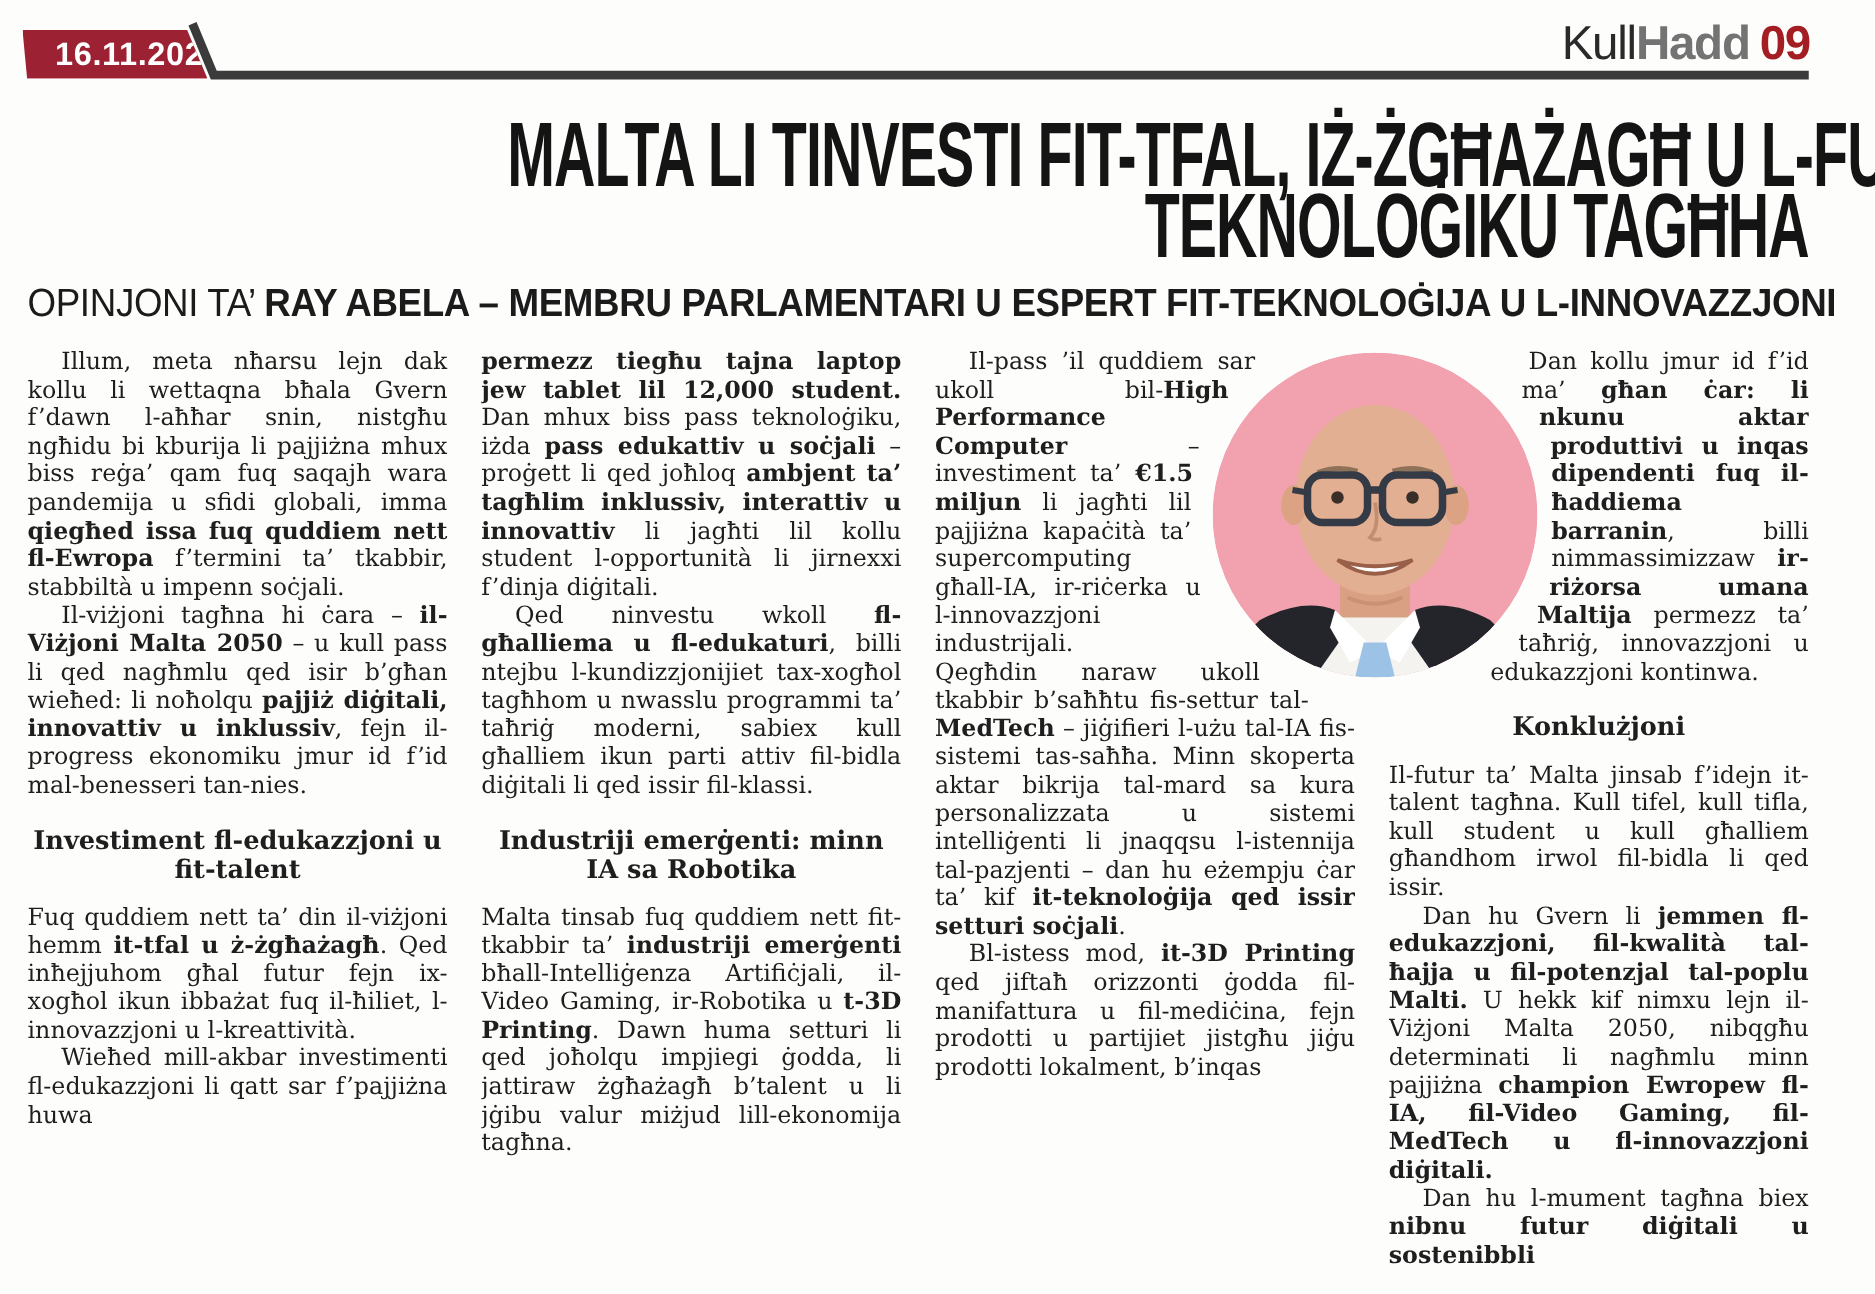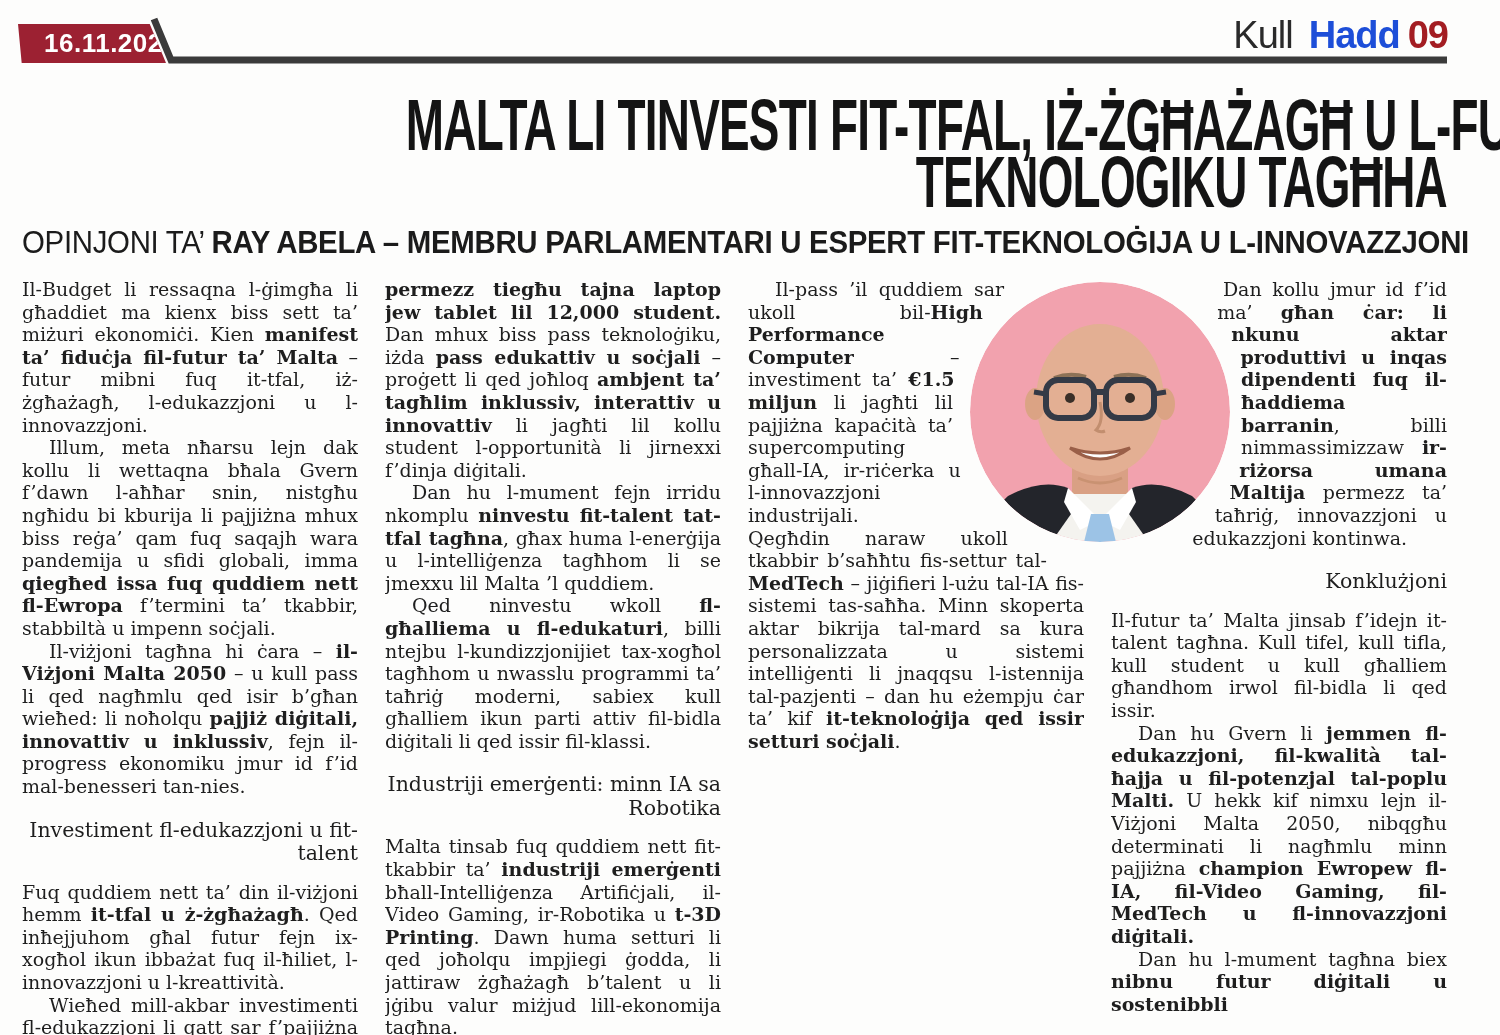--- a/index.html
+++ b/index.html
@@ -9,42 +9,42 @@
   
   .date-box{position:absolute;left:18px;top:24px;width:148px;height:39px;
             background:#9c2132;clip-path:polygon(0 0,89% 0,100% 100%,2.5% 100%);
             color:#fff;font-family:"Liberation Sans",sans-serif;font-weight:700;
             font-size:26px;line-height:39px;padding-left:26px;box-sizing:border-box;
             letter-spacing:0.5px;}
   .rule-svg{position:absolute;left:0;top:0;width:1500px;height:90px;}
   .logo{position:absolute;top:14px;right:52px;font-family:"Liberation Sans",sans-serif;
         font-size:38px;font-weight:700;letter-spacing:-1px;white-space:nowrap;}
   .logo .kull{color:#2a2a2a;font-weight:400;}
-  .logo .hadd{color:#1d4ed8;margin-left:16px;}
+  .logo .hadd{color:#737373;}
   .logo .pageno{color:#a31d22;margin-left:8px;}
 
   
   .headline{position:absolute;left:40px;right:53px;top:96px;text-align:right;
             font-family:"Liberation Sans",sans-serif;font-weight:700;color:#141414;}
   .hl-line{white-space:nowrap;font-size:62px;line-height:57px;
            transform:scale(0.74,1.18);transform-origin:100% 50%;letter-spacing:-1px;}
   .byline{position:absolute;left:22px;top:226px;width:1425px;
           font-family:"Liberation Sans",sans-serif;font-size:30px;color:#1b1b1b;
           white-space:nowrap;transform:scale(0.98,1.05);transform-origin:0 50%;
           letter-spacing:-0.3px;}
   .byline .b{font-weight:700;}
 
   
   .col{position:absolute;top:278px;width:336px;height:757px;overflow:hidden;
        font-size:19px;line-height:22.6px;text-align:justify;}
   .col p{margin:0;}
   .col .indent{text-indent:27px;}
   .col .b{font-weight:700;}
-  .subhead{font-weight:400;font-size:20.5px;line-height:23.5px;margin:21px 0 15px;
-           text-align:right;}
+  .subhead{font-weight:700;font-size:20.5px;line-height:23.5px;margin:21px 0 15px;
+           text-align:center;}
   #col0{left:22px;} #col1{left:385px;} #col2{left:748px;} #col3{left:1111px;}
 
   
   .wrapR{float:right;width:140px;height:272px;
          shape-outside:circle(147px at 156px 134px);}
   .wrapL{float:left;width:130px;height:272px;
          shape-outside:circle(147px at -11px 134px);}
 
   
   .photo{position:absolute;left:970px;top:282px;width:260px;height:260px;
@@ -71,38 +71,37 @@
     <div class="hl-line">MALTA LI TINVESTI FIT-TFAL, IŻ-ŻGĦAŻAGĦ U L-FUTUR</div>
     <div class="hl-line">TEKNOLOĠIKU TAGĦHA</div>
   </h1>
 
   <div class="byline">
     <span>OPINJONI TA’ </span><span class="b">RAY ABELA – MEMBRU PARLAMENTARI U ESPERT FIT-TEKNOLOĠIJA U L-INNOVAZZJONI</span>
   </div>
 
   <main>
     <div class="col" id="col0">
-        <p><span>Il-Budget li ressaqna l-ġimgħa li għaddiet ma kienx biss sett ta’ miżuri ekonomiċi. Kien </span><span class="b">manifest ta’ fiduċja fil-futur ta’ Malta</span><span> – futur mibni fuq it-tfal, iż-żgħażagħ, l-edukazzjoni u l-innovazzjoni.</span></p>
         <p class="indent"><span>Illum, meta nħarsu lejn dak kollu li wettaqna bħala Gvern f’dawn l-aħħar snin, nistgħu ngħidu bi kburija li pajjiżna mhux biss reġa’ qam fuq saqajh wara pandemija u sfidi globali, imma </span><span class="b">qiegħed issa fuq quddiem nett fl-Ewropa</span><span> f’termini ta’ tkabbir, stabbiltà u impenn soċjali.</span></p>
         <p class="indent"><span>Il-viżjoni tagħna hi ċara – </span><span class="b">il-Viżjoni Malta 2050</span><span> – u kull pass li qed nagħmlu qed isir b’għan wieħed: li noħolqu </span><span class="b">pajjiż diġitali, innovattiv u inklussiv</span><span>, fejn il-progress ekonomiku jmur id f’id mal-benesseri tan-nies.</span></p>
         <div class="subhead">Investiment fl-edukazzjoni u fit-talent</div>
         <p><span>Fuq quddiem nett ta’ din il-viżjoni hemm </span><span class="b">it-tfal u ż-żgħażagħ</span><span>. Qed inħejjuhom għal futur fejn ix-xogħol ikun ibbażat fuq il-ħiliet, l-innovazzjoni u l-kreattività.</span></p>
         <p class="indent"><span>Wieħed mill-akbar investimenti fl-edukazzjoni li qatt sar f’pajjiżna huwa </span></p>
       </div>
     <div class="col" id="col1">
         <p><span class="b">permezz tiegħu tajna laptop jew tablet lil 12,000 student.</span><span> Dan mhux biss pass teknoloġiku, iżda </span><span class="b">pass edukattiv u soċjali</span><span> – proġett li qed joħloq </span><span class="b">ambjent ta’ tagħlim inklussiv, interattiv u innovattiv</span><span> li jagħti lil kollu student l-opportunità li jirnexxi f’dinja diġitali.</span></p>
-        <p class="indent"><span>Dan hu l-mument fejn irridu nkomplu </span><span class="b">ninvestu fit-talent tat-tfal tagħna</span><span>, għax huma l-enerġija u l-intelliġenza tagħhom li se jmexxu lil Malta ’l quddiem.</span></p>
         <p class="indent"><span>Qed ninvestu wkoll </span><span class="b">fl-għalliema u fl-edukaturi</span><span>, billi ntejbu l-kundizzjonijiet tax-xogħol tagħhom u nwasslu programmi ta’ taħriġ moderni, sabiex kull għalliem ikun parti attiv fil-bidla diġitali li qed issir fil-klassi.</span></p>
         <div class="subhead">Industriji emerġenti: minn IA sa Robotika</div>
         <p><span>Malta tinsab fuq quddiem nett fit-tkabbir ta’ </span><span class="b">industriji emerġenti</span><span> bħall-Intelliġenza Artifiċjali, il-Video Gaming, ir-Robotika u </span><span class="b">t-3D Printing</span><span>. Dawn huma setturi li qed joħolqu impjiegi ġodda, li jattiraw żgħażagħ b’talent u li jġibu valur miżjud lill-ekonomija tagħna.</span></p>
       </div>
     <div class="col" id="col2">
       <div class="wrapR"></div>
         <p class="indent"><span>Il-pass ’il quddiem sar ukoll bil-</span><span class="b">High Performance Computer</span><span> – investiment ta’ </span><span class="b">€1.5 miljun</span><span> li jagħti lil pajjiżna kapaċità ta’ supercomputing għall-IA, ir-riċerka u l-innovazzjoni industrijali.</span></p>
         <p><span>Qegħdin naraw ukoll tkabbir b’saħħtu fis-settur tal-</span><span class="b">MedTech</span><span> – jiġifieri l-użu tal-IA fis-sistemi tas-saħħa. Minn skoperta aktar bikrija tal-mard sa kura personalizzata u sistemi intelliġenti li jnaqqsu l-istennija tal-pazjenti – dan hu eżempju ċar ta’ kif </span><span class="b">it-teknoloġija qed issir setturi soċjali</span><span>.</span></p>
+        <p class="indent"><span>Bl-istess mod, </span><span class="b">it-3D Printing</span><span> qed jiftaħ orizzonti ġodda fil-manifattura u fil-mediċina, fejn prodotti u partijiet jistgħu jiġu prodotti lokalment, b’inqas</span></p>
       </div>
     <div class="col" id="col3">
       <div class="wrapL"></div>
         <p class="indent"><span>Dan kollu jmur id f’id ma’ </span><span class="b">għan ċar: li nkunu aktar produttivi u inqas dipendenti fuq il-ħaddiema barranin</span><span>, billi nimmassimizzaw </span><span class="b">ir-riżorsa umana Maltija</span><span> permezz ta’ taħriġ, innovazzjoni u edukazzjoni kontinwa.</span></p>
         <div class="subhead">Konklużjoni</div>
         <p><span>Il-futur ta’ Malta jinsab f’idejn it-talent tagħna. Kull tifel, kull tifla, kull student u kull għalliem għandhom irwol fil-bidla li qed issir.</span></p>
         <p class="indent"><span>Dan hu Gvern li </span><span class="b">jemmen fl-edukazzjoni, fil-kwalità tal-ħajja u fil-potenzjal tal-poplu Malti.</span><span> U hekk kif nimxu lejn il-Viżjoni Malta 2050, nibqgħu determinati li nagħmlu minn pajjiżna </span><span class="b">champion Ewropew fl-IA, fil-Video Gaming, fil-MedTech u fl-innovazzjoni diġitali.</span></p>
         <p class="indent"><span>Dan hu l-mument tagħna biex </span><span class="b">nibnu futur diġitali u sostenibbli</span></p>
       </div>
   </main>

